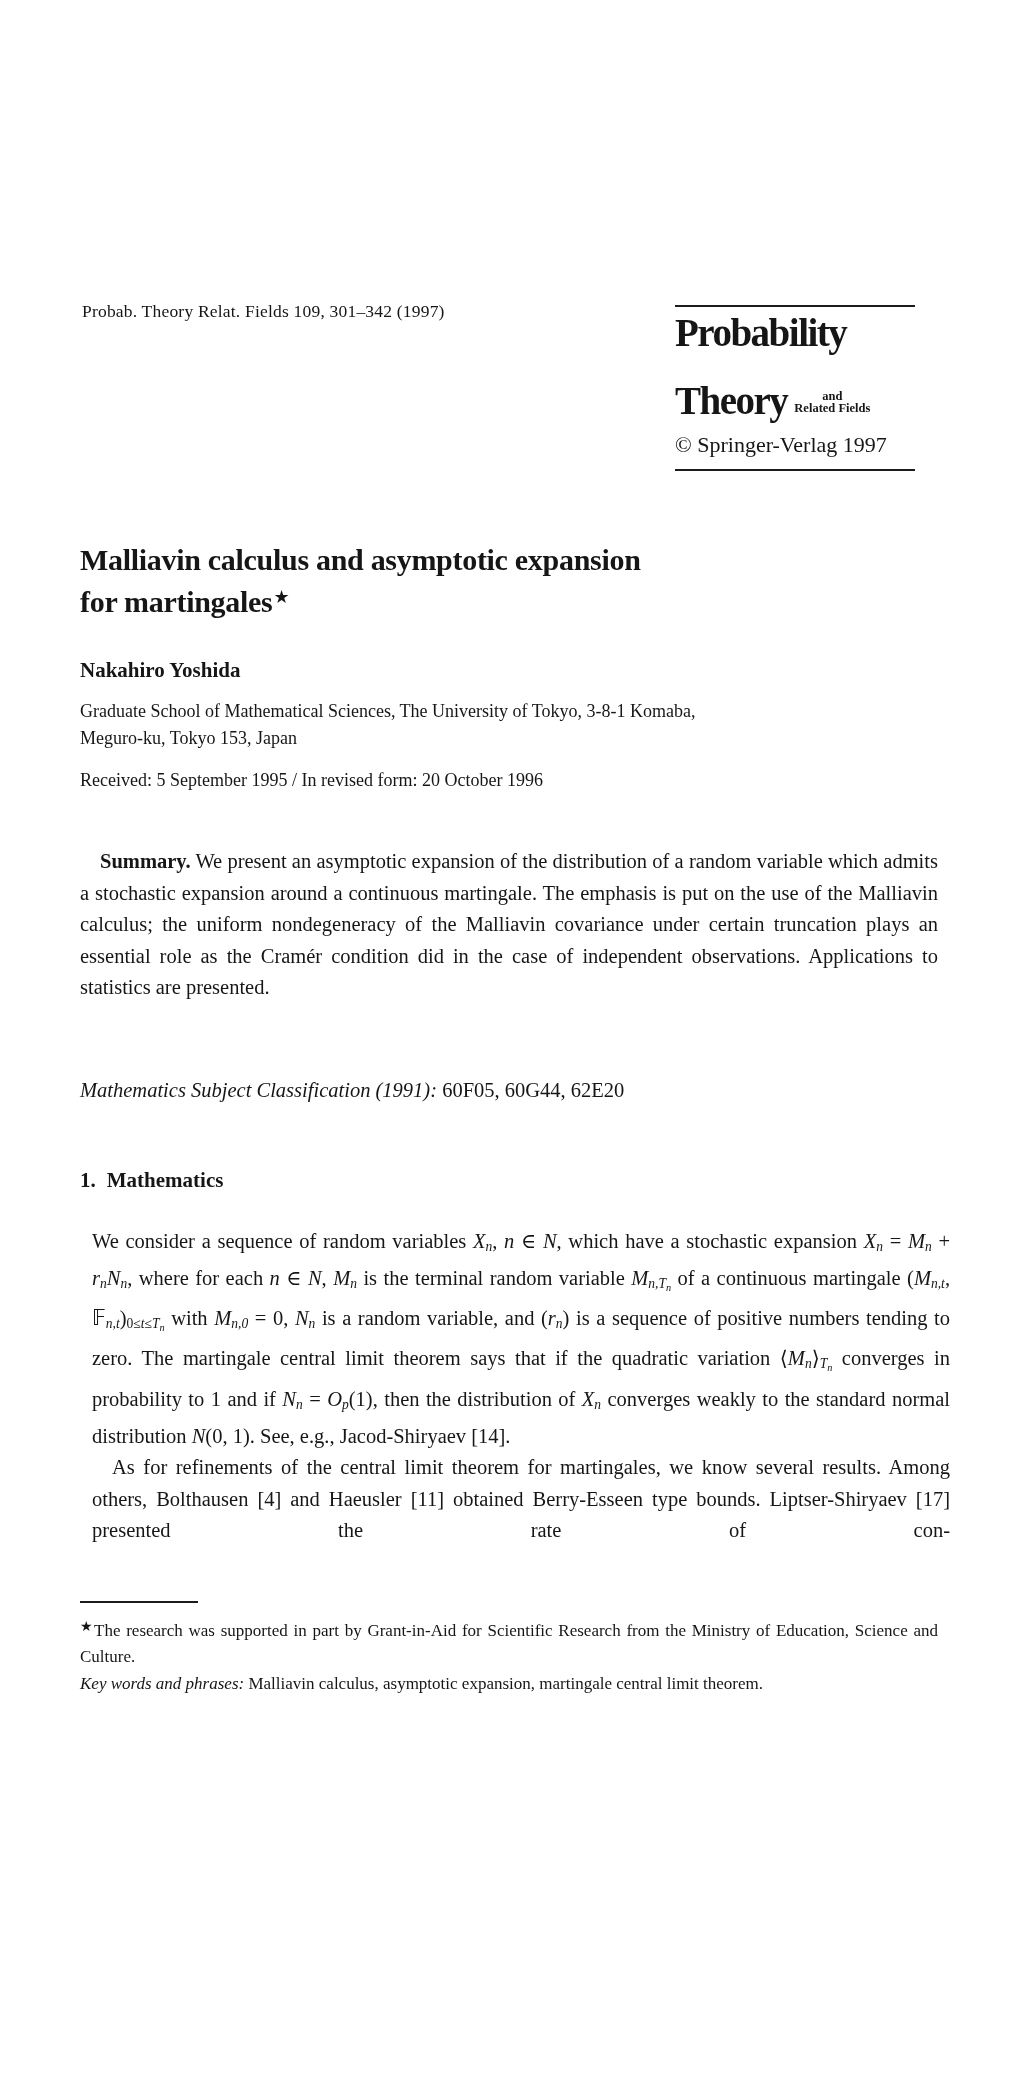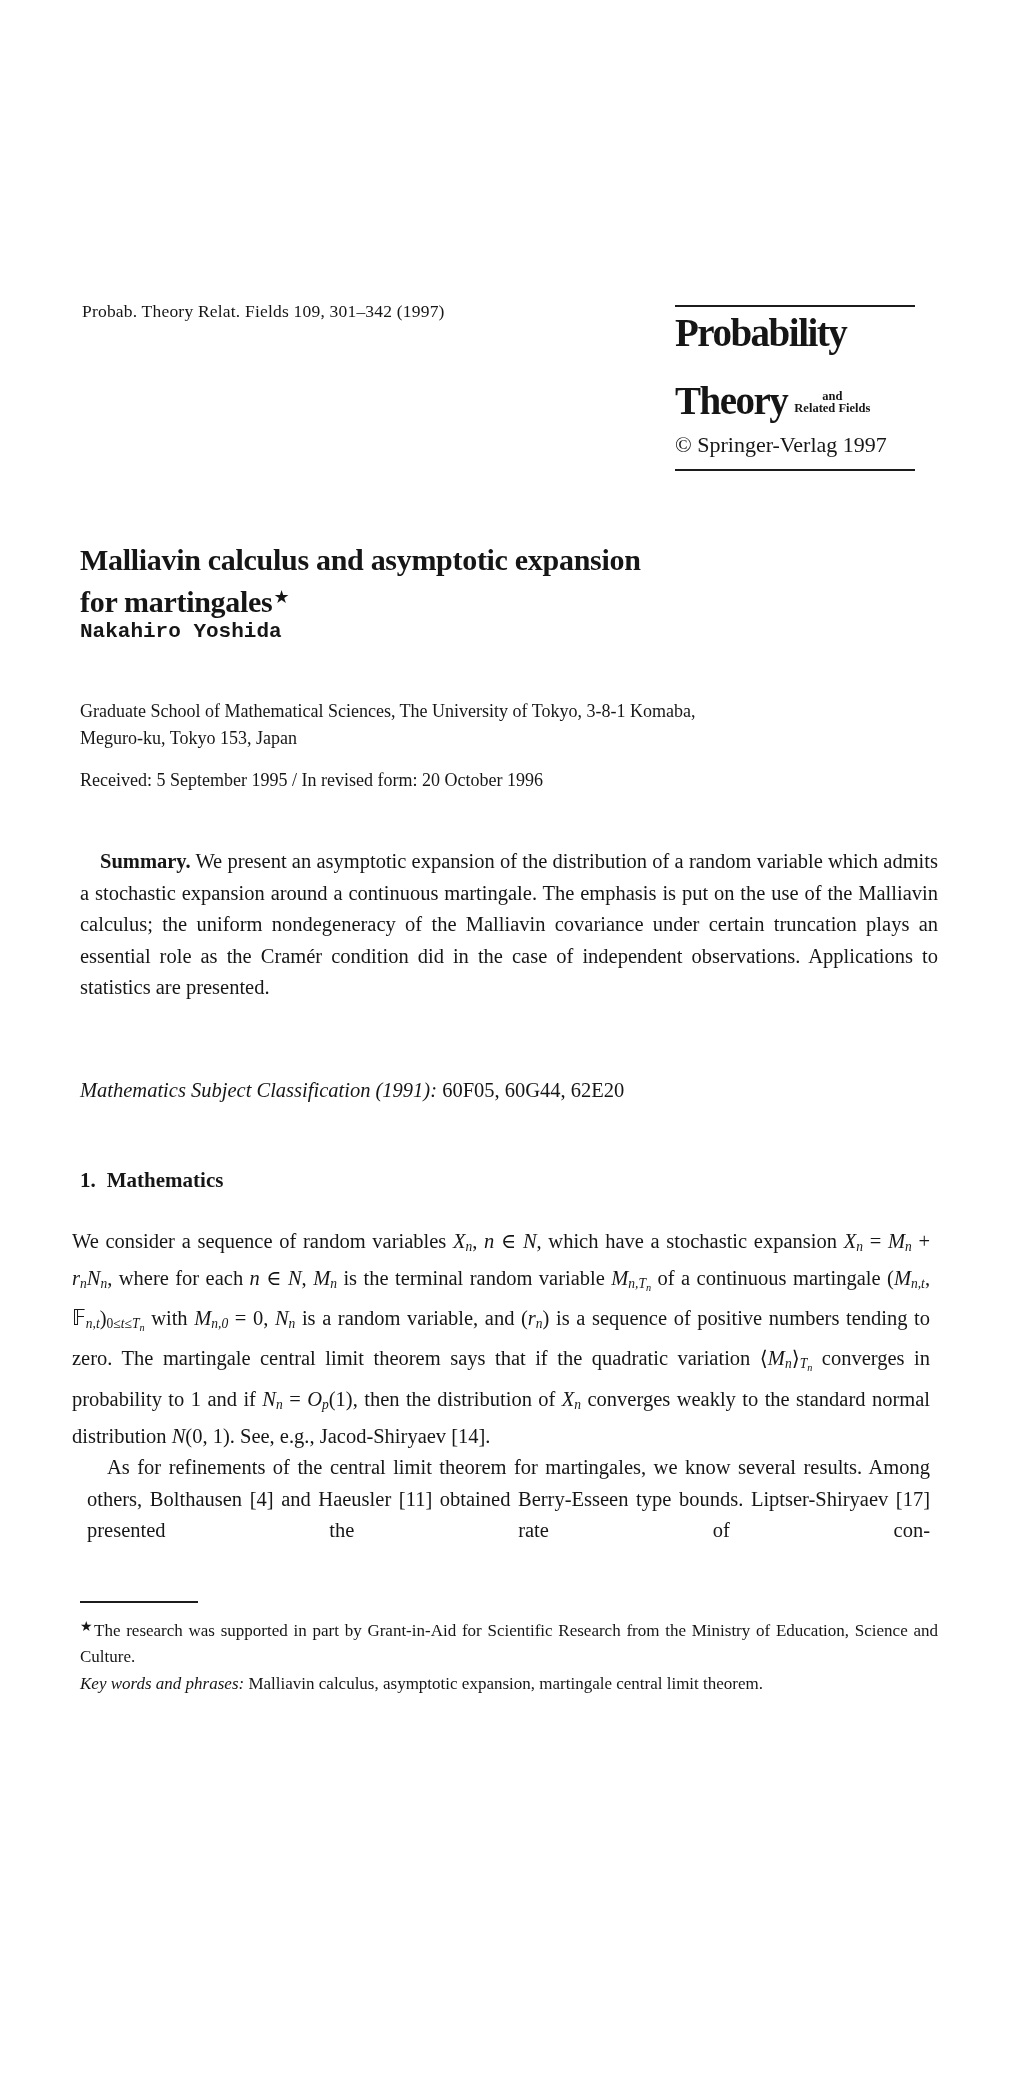--- a/index.html
+++ b/index.html
@@ -38,41 +38,41 @@
   .logo-copy { font-size: 22px; line-height: 26px; margin-top: 12px; margin-bottom: 11px; white-space: nowrap; }
   
   .title {
     position: absolute; left: 80px; top: 541px; margin: 0;
     font-size: 30px; line-height: 37px; font-weight: bold; letter-spacing: -0.3px;
     width: 720px;
   }
   .star { font-family: "DejaVu Sans", "DejaVu Serif", serif; }
   .title .star { font-size: 0.60em; vertical-align: 0.48em; margin-left: 1px; }
   
-  .author { position: absolute; left: 80px; top: 620px; font-size: 21px; font-weight: bold; font-family: Liberation Mono, monospace; }
+  .author { position: absolute; left: 80px; top: 658px; font-size: 21px; font-weight: bold; }
   .affiliation { position: absolute; left: 80px; top: 698px; font-size: 18px; line-height: 27px; width: 760px; }
   .received { position: absolute; left: 80px; top: 770px; font-size: 18px; }
   
   .summary {
     position: absolute; left: 80px; top: 846px; width: 858px; margin: 0;
     font-size: 20.5px; line-height: 31.5px; text-align: justify; text-indent: 20px;
   }
   .sum-label { font-weight: bold; }
   
   .msc { position: absolute; left: 80px; top: 1079px; margin: 0; font-size: 20.5px; }
   
   .heading { position: absolute; left: 80px; top: 1168px; margin: 0; font-size: 21px; font-weight: bold; }
   .hsp { margin-left: 11px; }
   
   .body-text {
-    position: absolute; left: 72px; top: 1226px; width: 858px;
+    position: absolute; left: 92px; top: 1226px; width: 858px;
     font-size: 20.5px; line-height: 31.6px; text-align: justify;
   }
   .para { margin: 0; }
-  .p2 { text-indent: 20px; text-align-last: justify; margin-left: 15px; }
+  .p2 { text-indent: 20px; text-align-last: justify; }
   
   .seg-i { font-style: italic; }
   .seg-sub { font-size: 66%; vertical-align: -0.25em; }
   .seg-sub2 { font-size: 50%; vertical-align: -0.55em; }
   .seg-bb { font-family: "DejaVu Sans", "DejaVu Serif", serif; }
   
   .footnote {
     position: absolute; left: 80px; top: 1601px; width: 858px;
     font-size: 17px; line-height: 26.5px; text-align: justify;
   }

